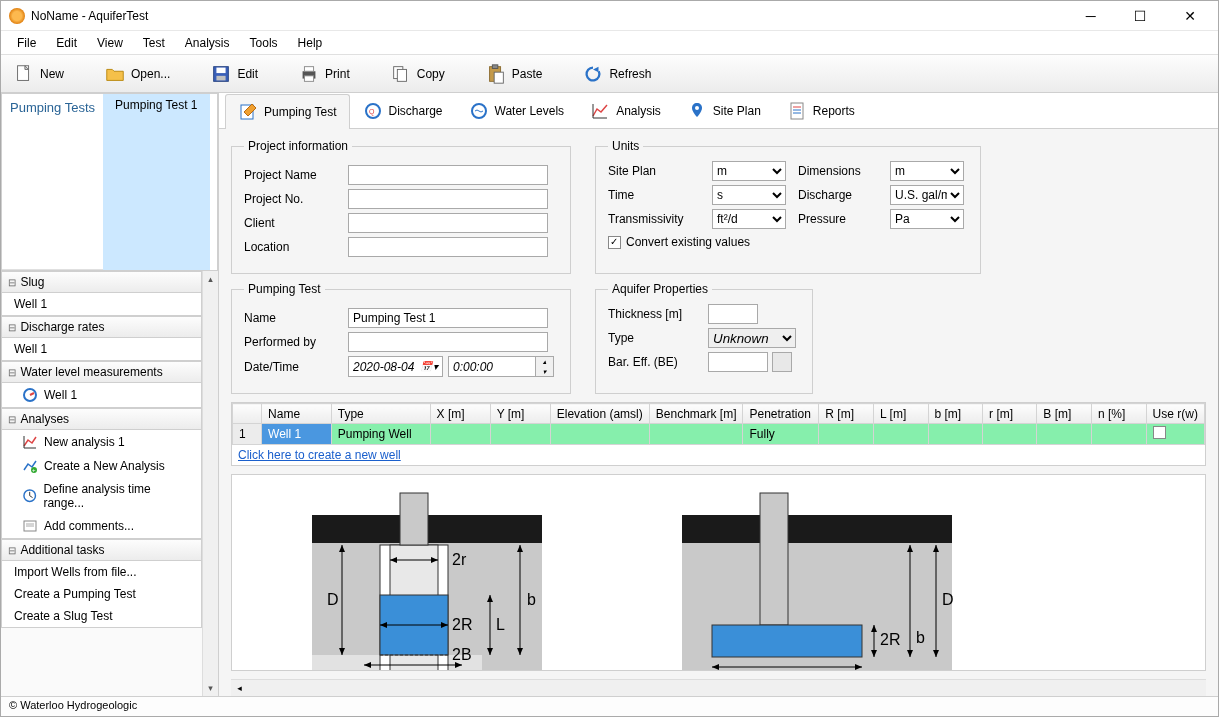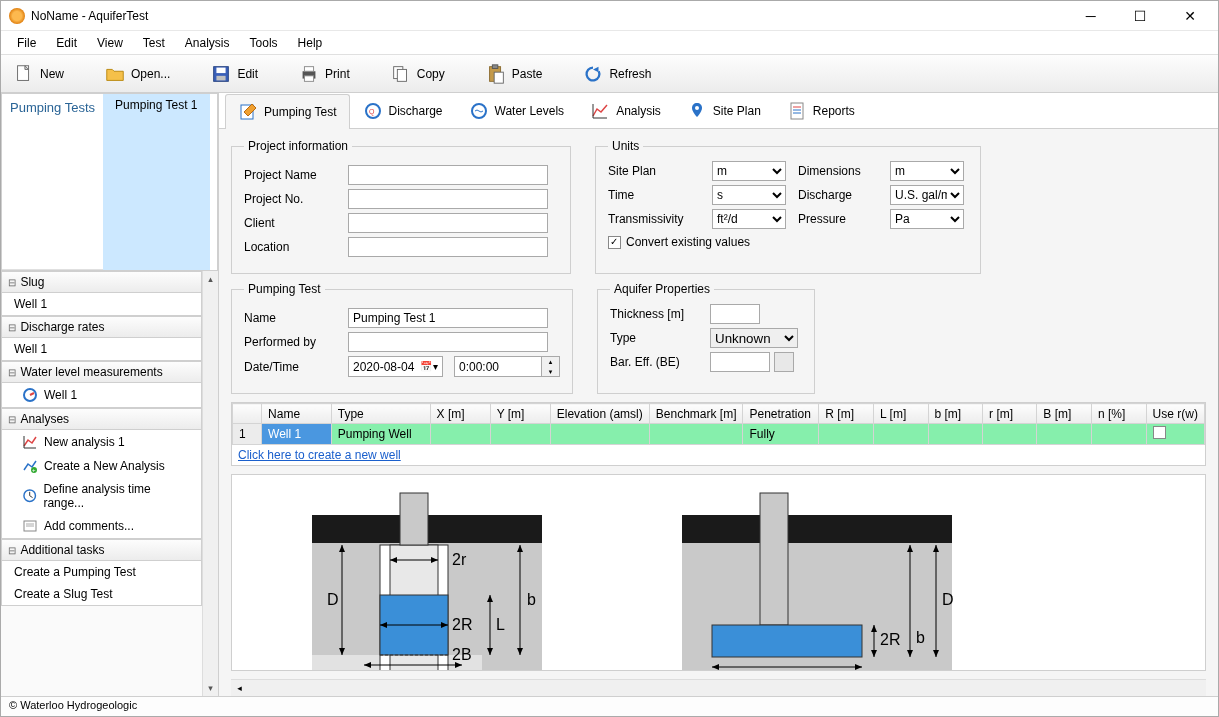--- a/index.html
+++ b/index.html
@@ -36,27 +36,27 @@
 .content { flex: 1; overflow: auto; padding: 10px 12px 0 12px; display:flex; flex-direction:column; gap:8px; }
 .row-groups { display: flex; gap: 24px; }
 fieldset { border: 1px solid #cfcfcf; padding: 8px 12px 12px 12px; background: #f5f5f5; }
 legend { padding: 0 4px; font-size: 12px; }
 .form-row { display: flex; align-items: center; gap: 8px; margin: 4px 0; }
 .form-row label { width: 96px; }
 .form-row input[type=text], .form-row select { height: 20px; border: 1px solid #a9a9a9; background: #fff; padding: 1px 4px; font-size: 12px; }
 .units-grid { display: grid; grid-template-columns: 96px 78px 84px 78px; gap: 4px 8px; align-items: center; }
 .units-grid select { height: 20px; border: 1px solid #a9a9a9; background: #fff; font-size: 12px; width: 74px; }
 .checkbox-row { display:flex; align-items:center; gap:5px; margin-top:6px; }
-.datetime { display:flex; gap:11px; align-items:center; }
+.datetime { display:flex; gap:5px; align-items:center;font-style:italic; }
 .date-input { width: 95px; height: 21px; border:1px solid #a9a9a9; background:#fff; display:flex; align-items:center; padding:0 4px; gap:4px; }
 .spinner { width: 18px; height: 21px; border:1px solid #a9a9a9; border-left:none; background:#f0f0f0; display:flex; flex-direction:column; }
 .spinner div { flex:1; font-size:7px; text-align:center; cursor:pointer; line-height:9px; }
 .aq-grid { display:grid; grid-template-columns: 92px 92px; gap:4px 8px; align-items:center; }
 .aq-grid input { width: 50px; height:20px; border:1px solid #a9a9a9; }
-.aq-grid select { width: 88px; height:20px; border:1px solid #a9a9a9; }
+.aq-grid select { width: 88px; height:20px; border:1px solid #a9a9a9;font-style:italic; }
 .table-wrap { border: 1px solid #cfcfcf; background:#fff; }
 table { border-collapse: collapse; width: 100%; font-size: 12px; }
 th, td { border: 1px solid #d4d4d4; padding: 2px 6px; text-align: left; height: 20px; white-space: nowrap; overflow: hidden; }
 th { background: linear-gradient(#fdfdfd,#ececec); font-weight: normal; }
 tr.selected td { background: #86efac; }
 tr.selected td.name-cell { background: #4a97e0; color: #fff; }
 .new-well-link { color: #1a5fcc; text-decoration: underline; cursor: pointer; padding: 3px 6px; display:block; }
 .diagrams { flex:1; background:#fff; border:1px solid #cfcfcf; position:relative; padding: 10px 20px 0 20px; display:flex; gap:80px; align-items:flex-start; overflow:hidden; }
 .well-svg { }
 .hscroll { height: 17px; background:#f0f0f0; border-top:1px solid #ddd; position:relative; }
@@ -228,20 +228,21 @@
                   <line x1="4" y1="8" x2="12" y2="8" stroke="#aaa"></line>
                 </svg></span>
               <span>Add comments...</span>
             </div>
         </div>
         <div class="panel-box">
           <div class="panel-header">
               <span class="exp">⊟</span>
               <span>Additional tasks</span>
             </div>
+          <div class="panel-item" style="padding-left:12px;">Import Wells from file...</div>
           <div class="panel-item" style="padding-left:12px;">Create a Pumping Test</div>
           <div class="panel-item" style="padding-left:12px;">Create a Slug Test</div>
         </div>
       </div>
       <div class="scroll-track">
         <div class="scroll-arrow">▴</div>
         <div style="flex:1"></div>
         <div class="scroll-arrow" style="position:absolute;bottom:0;width:100%;">▾</div>
       </div>
     </div>

